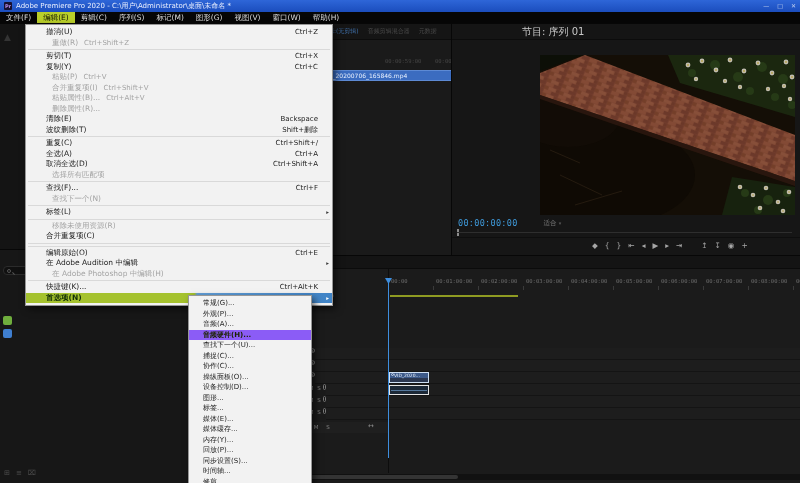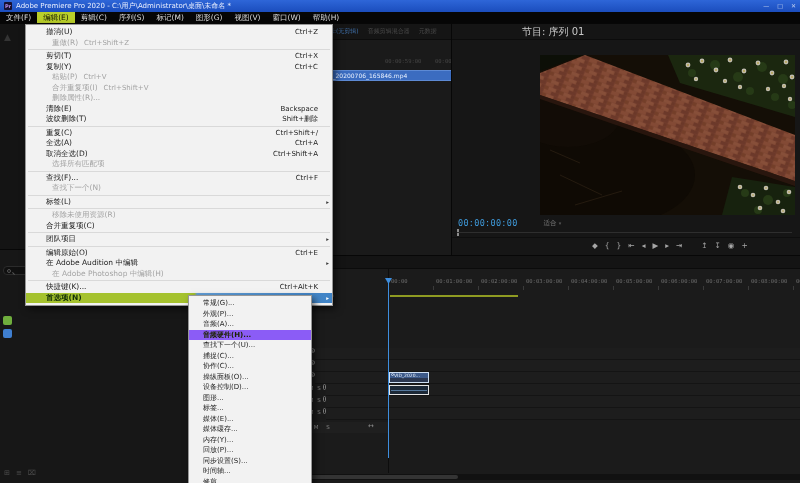--- a/index.html
+++ b/index.html
@@ -524,20 +524,25 @@
       <span class="lbl">粘贴(P)</span>
       <span class="sc">Ctrl+V</span>
       <span class="ar"></span>
     </div>
       <div class="mi disabled">
       <span class="lbl">合并重复项(I)</span>
       <span class="sc">Ctrl+Shift+V</span>
       <span class="ar"></span>
     </div>
       <div class="mi disabled">
+      <span class="lbl">粘贴属性(B)...</span>
+      <span class="sc">Ctrl+Alt+V</span>
+      <span class="ar"></span>
+    </div>
+      <div class="mi disabled">
       <span class="lbl">删除属性(R)...</span>
       <span class="sc"></span>
       <span class="ar"></span>
     </div>
       <div class="mi">
       <span class="lbl">清除(E)</span>
       <span class="sc">Backspace</span>
       <span class="ar"></span>
     </div>
       <div class="mi">
@@ -608,25 +613,20 @@
       <div class="mi">
       <span class="lbl">合并重复项(C)</span>
       <span class="sc"></span>
       <span class="ar"></span>
     </div>
       <div class="mi separator">
       
       
       
     </div>
-      <div class="mi">
-      <span class="lbl">团队项目</span>
-      <span class="sc"></span>
-      <span class="ar">▸</span>
-    </div>
       <div class="mi separator">
       
       
       
     </div>
       <div class="mi">
       <span class="lbl">编辑原始(O)</span>
       <span class="sc">Ctrl+E</span>
       <span class="ar"></span>
     </div>

